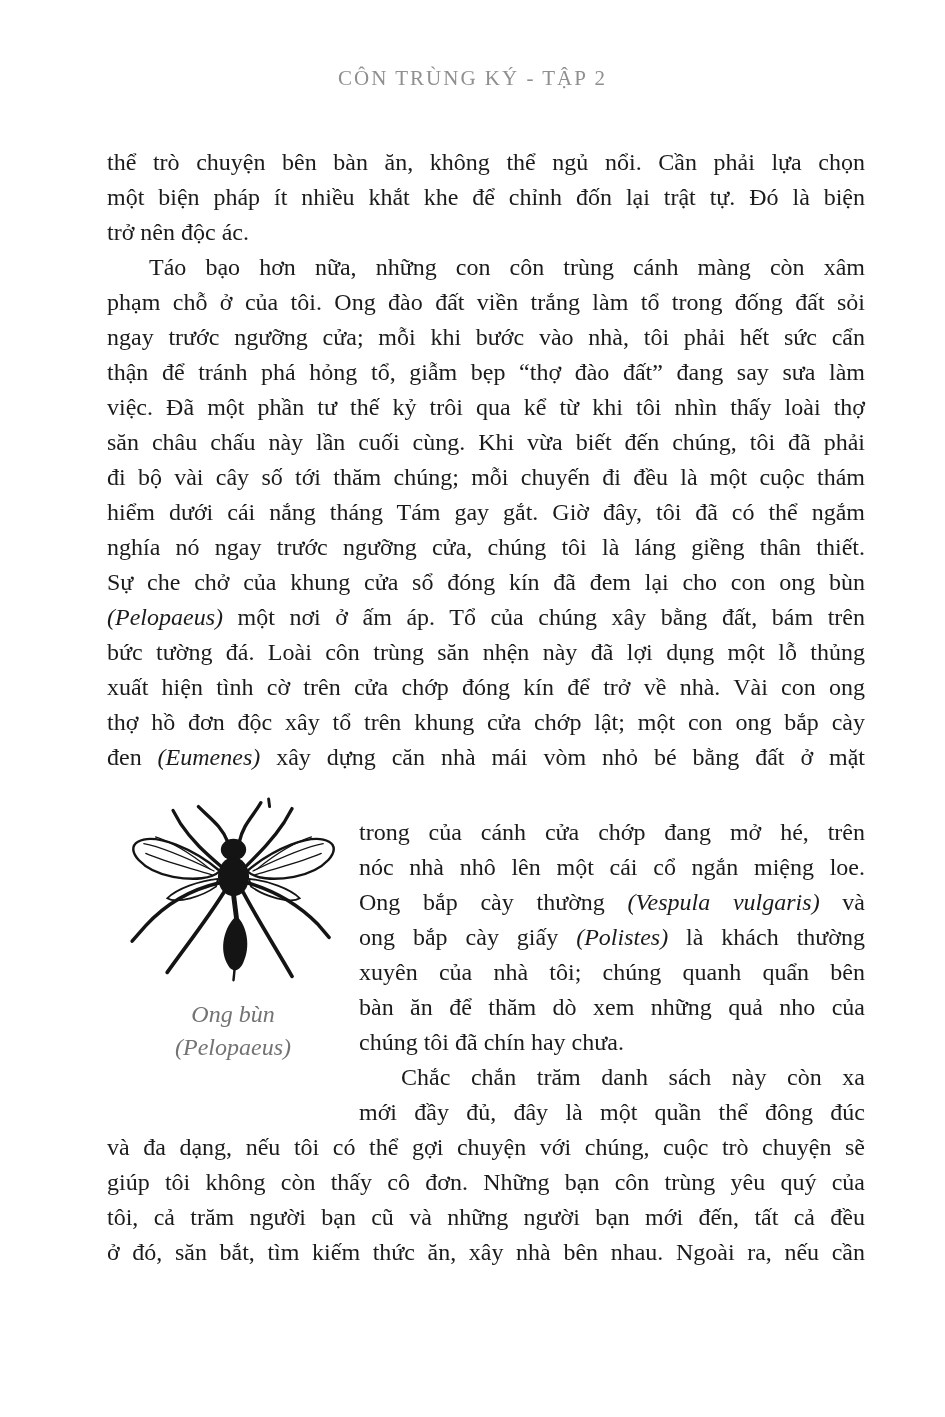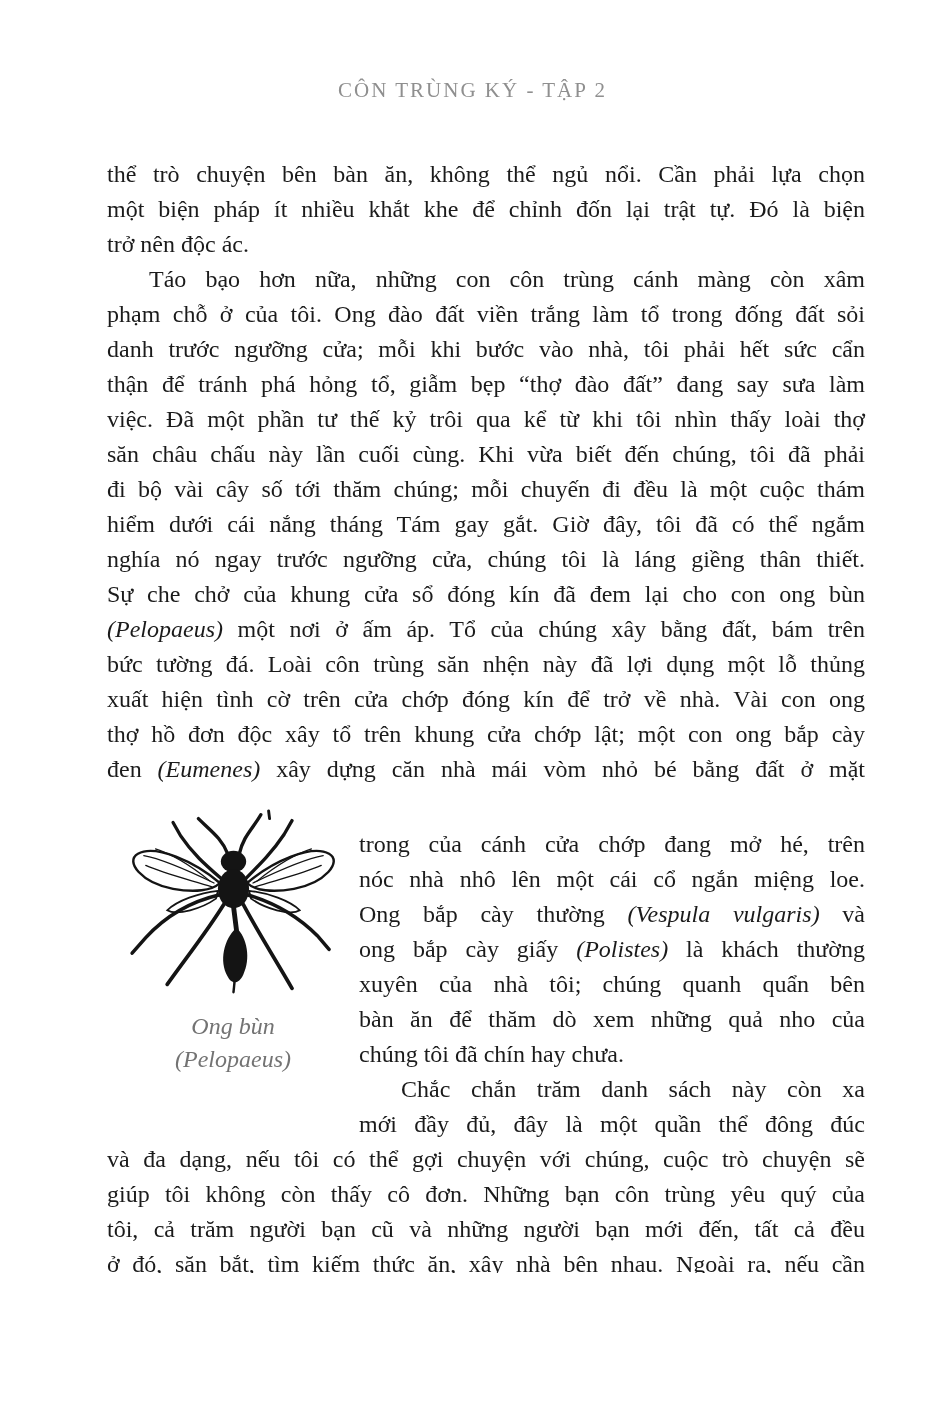--- a/index.html
+++ b/index.html
@@ -1,21 +1,21 @@
 <!DOCTYPE html>
 <html><head>
 <meta charset="utf-8">
 <style>
   html,body { margin:0; padding:0; background:#ffffff; }
   .page {
     position:relative;
     width:945px; height:1273px;
     background:#ffffff;
     box-sizing:border-box;
-    padding:17px 80px 0 107px;
+    padding:5px 80px 0 107px;
     font-family:"Liberation Serif", serif;
     color:#1b1b1b;
     overflow:hidden;
   }
   .running-head {
     margin:60px -80px 0 -107px;
     text-align:center;
     font-size:21px;
     line-height:26px;
     letter-spacing:2px;
@@ -60,21 +60,21 @@
 <div class="page">
 
   <div class="running-head">CÔN TRÙNG KÝ - TẬP 2</div>
 
   <div class="textblock block-top">
       <div class="line"><span>thể trò chuyện bên bàn ăn, không thể ngủ nổi. Cần phải lựa chọn</span></div>
       <div class="line"><span>một biện pháp ít nhiều khắt khe để chỉnh đốn lại trật tự. Đó là biện</span></div>
       <div class="line end"><span>trở nên độc ác.</span></div>
       <div class="line indent"><span>Táo bạo hơn nữa, những con côn trùng cánh màng còn xâm</span></div>
       <div class="line"><span>phạm chỗ ở của tôi. Ong đào đất viền trắng làm tổ trong đống đất sỏi</span></div>
-      <div class="line"><span>danh trước ngưỡng cửa; mỗi khi bước vào nhà, tôi phải hết sức cẩn</span></div>
+      <div class="line"><span>ngay trước ngưỡng cửa; mỗi khi bước vào nhà, tôi phải hết sức cẩn</span></div>
       <div class="line"><span>thận để tránh phá hỏng tổ, giẫm bẹp “thợ đào đất” đang say sưa làm</span></div>
       <div class="line"><span>việc. Đã một phần tư thế kỷ trôi qua kể từ khi tôi nhìn thấy loài thợ</span></div>
       <div class="line"><span>săn châu chấu này lần cuối cùng. Khi vừa biết đến chúng, tôi đã phải</span></div>
       <div class="line"><span>đi bộ vài cây số tới thăm chúng; mỗi chuyến đi đều là một cuộc thám</span></div>
       <div class="line"><span>hiểm dưới cái nắng tháng Tám gay gắt. Giờ đây, tôi đã có thể ngắm</span></div>
       <div class="line"><span>nghía nó ngay trước ngưỡng cửa, chúng tôi là láng giềng thân thiết.</span></div>
       <div class="line"><span>Sự che chở của khung cửa sổ đóng kín đã đem lại cho con ong bùn</span></div>
       <div class="line"><span class="it">(Pelopaeus)</span><span> một nơi ở ấm áp. Tổ của chúng xây bằng đất, bám trên</span></div>
       <div class="line"><span>bức tường đá. Loài côn trùng săn nhện này đã lợi dụng một lỗ thủng</span></div>
       <div class="line"><span>xuất hiện tình cờ trên cửa chớp đóng kín để trở về nhà. Vài con ong</span></div>

